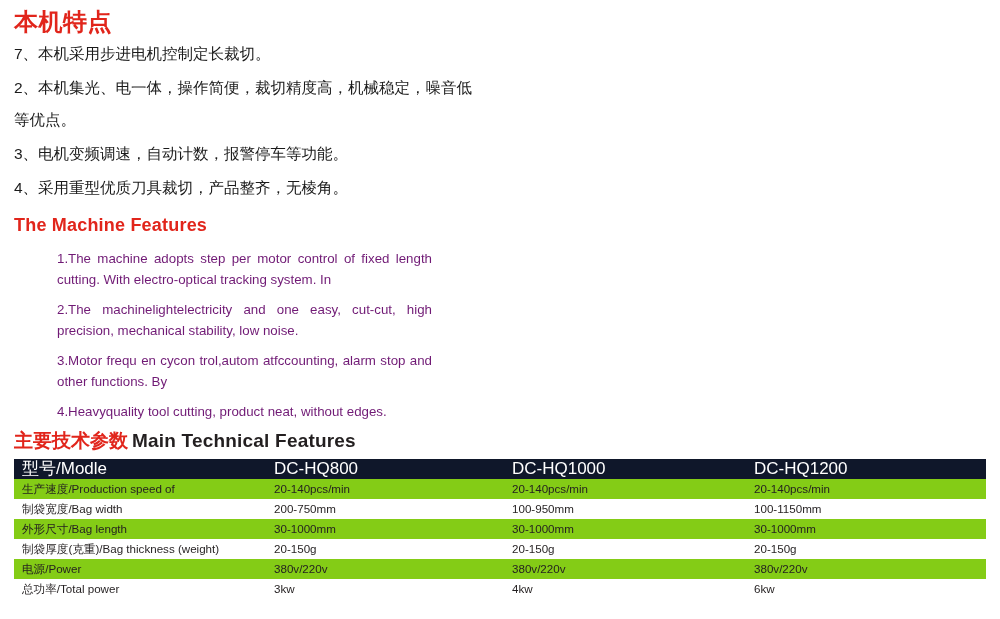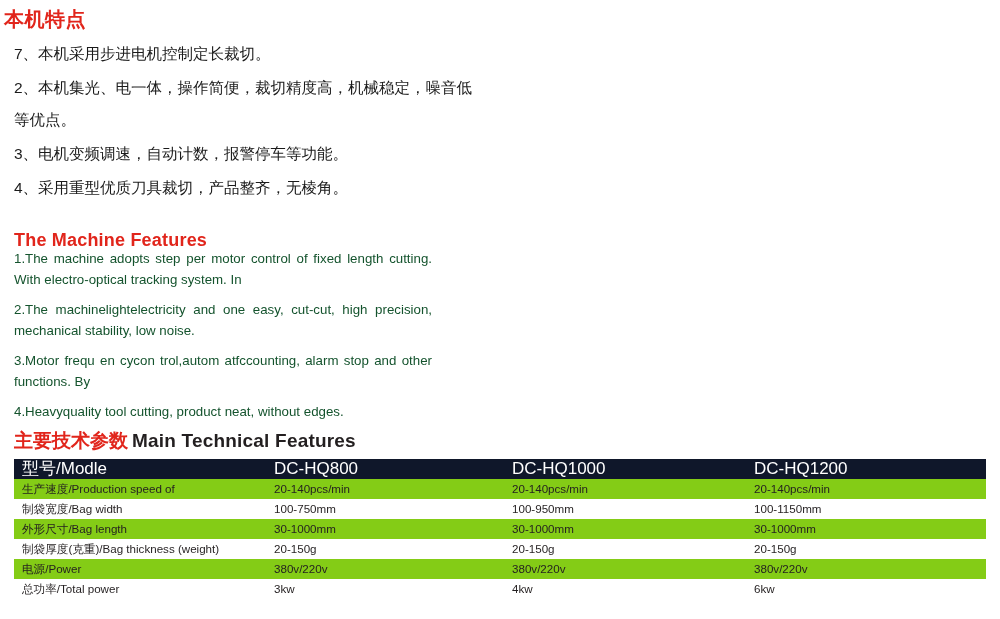--- a/index.html
+++ b/index.html
@@ -15,23 +15,23 @@
     position: relative;
     width: 1000px;
     height: 619px;
     overflow: hidden;
     background: #fff;
   }
 
   
   .cn-title {
     position: absolute;
-    left: 4px;
+    left: 14px;
     top: 6px;
-    font-size: 20px;
+    font-size: 24px;
     font-weight: bold;
     color: #e1251b;
     letter-spacing: 0.5px;
   }
   .cn-list {
     position: absolute;
     left: 14px;
     top: 38px;
     width: 470px;
     color: #231f20;
@@ -40,39 +40,40 @@
     font-size: 15.5px;
     line-height: 32px;
     margin-bottom: 2px;
     color: #1a1a1a;
   }
 
   
   .en-title {
     position: absolute;
     left: 14px;
-    top: 230px;
+    top: 215px;
     font-size: 18px;
     font-weight: bold;
     color: #e1251b;
     letter-spacing: 0.2px;
   }
   .en-list {
     position: absolute;
     left: 14px;
     top: 248px;
     width: 418px;
     color: #231f20;
   }
   .en-item {
     font-size: 13.3px;
     line-height: 21px;
     margin-bottom: 9px;
     text-align: justify;
-    color: #14532d;
+    color: #701a75;
+    margin-left: 43px;
   }
 
   
   .tbl-heading {
     position: absolute;
     left: 14px;
     top: 428px;
     display: flex;
     align-items: baseline;
     gap: 4px;
@@ -158,21 +159,21 @@
     </thead>
     <tbody>
       <tr class="odd">
         <td class="col-0">生产速度/Production speed of</td>
         <td class="col-1">20-140pcs/min</td>
         <td class="col-2">20-140pcs/min</td>
         <td class="col-3">20-140pcs/min</td>
       </tr>
       <tr class="even">
         <td class="col-0">制袋宽度/Bag width</td>
-        <td class="col-1">100-750mm</td>
+        <td class="col-1">200-750mm</td>
         <td class="col-2">100-950mm</td>
         <td class="col-3">100-1150mm</td>
       </tr>
       <tr class="odd">
         <td class="col-0">外形尺寸/Bag length</td>
         <td class="col-1">30-1000mm</td>
         <td class="col-2">30-1000mm</td>
         <td class="col-3">30-1000mm</td>
       </tr>
       <tr class="even">

